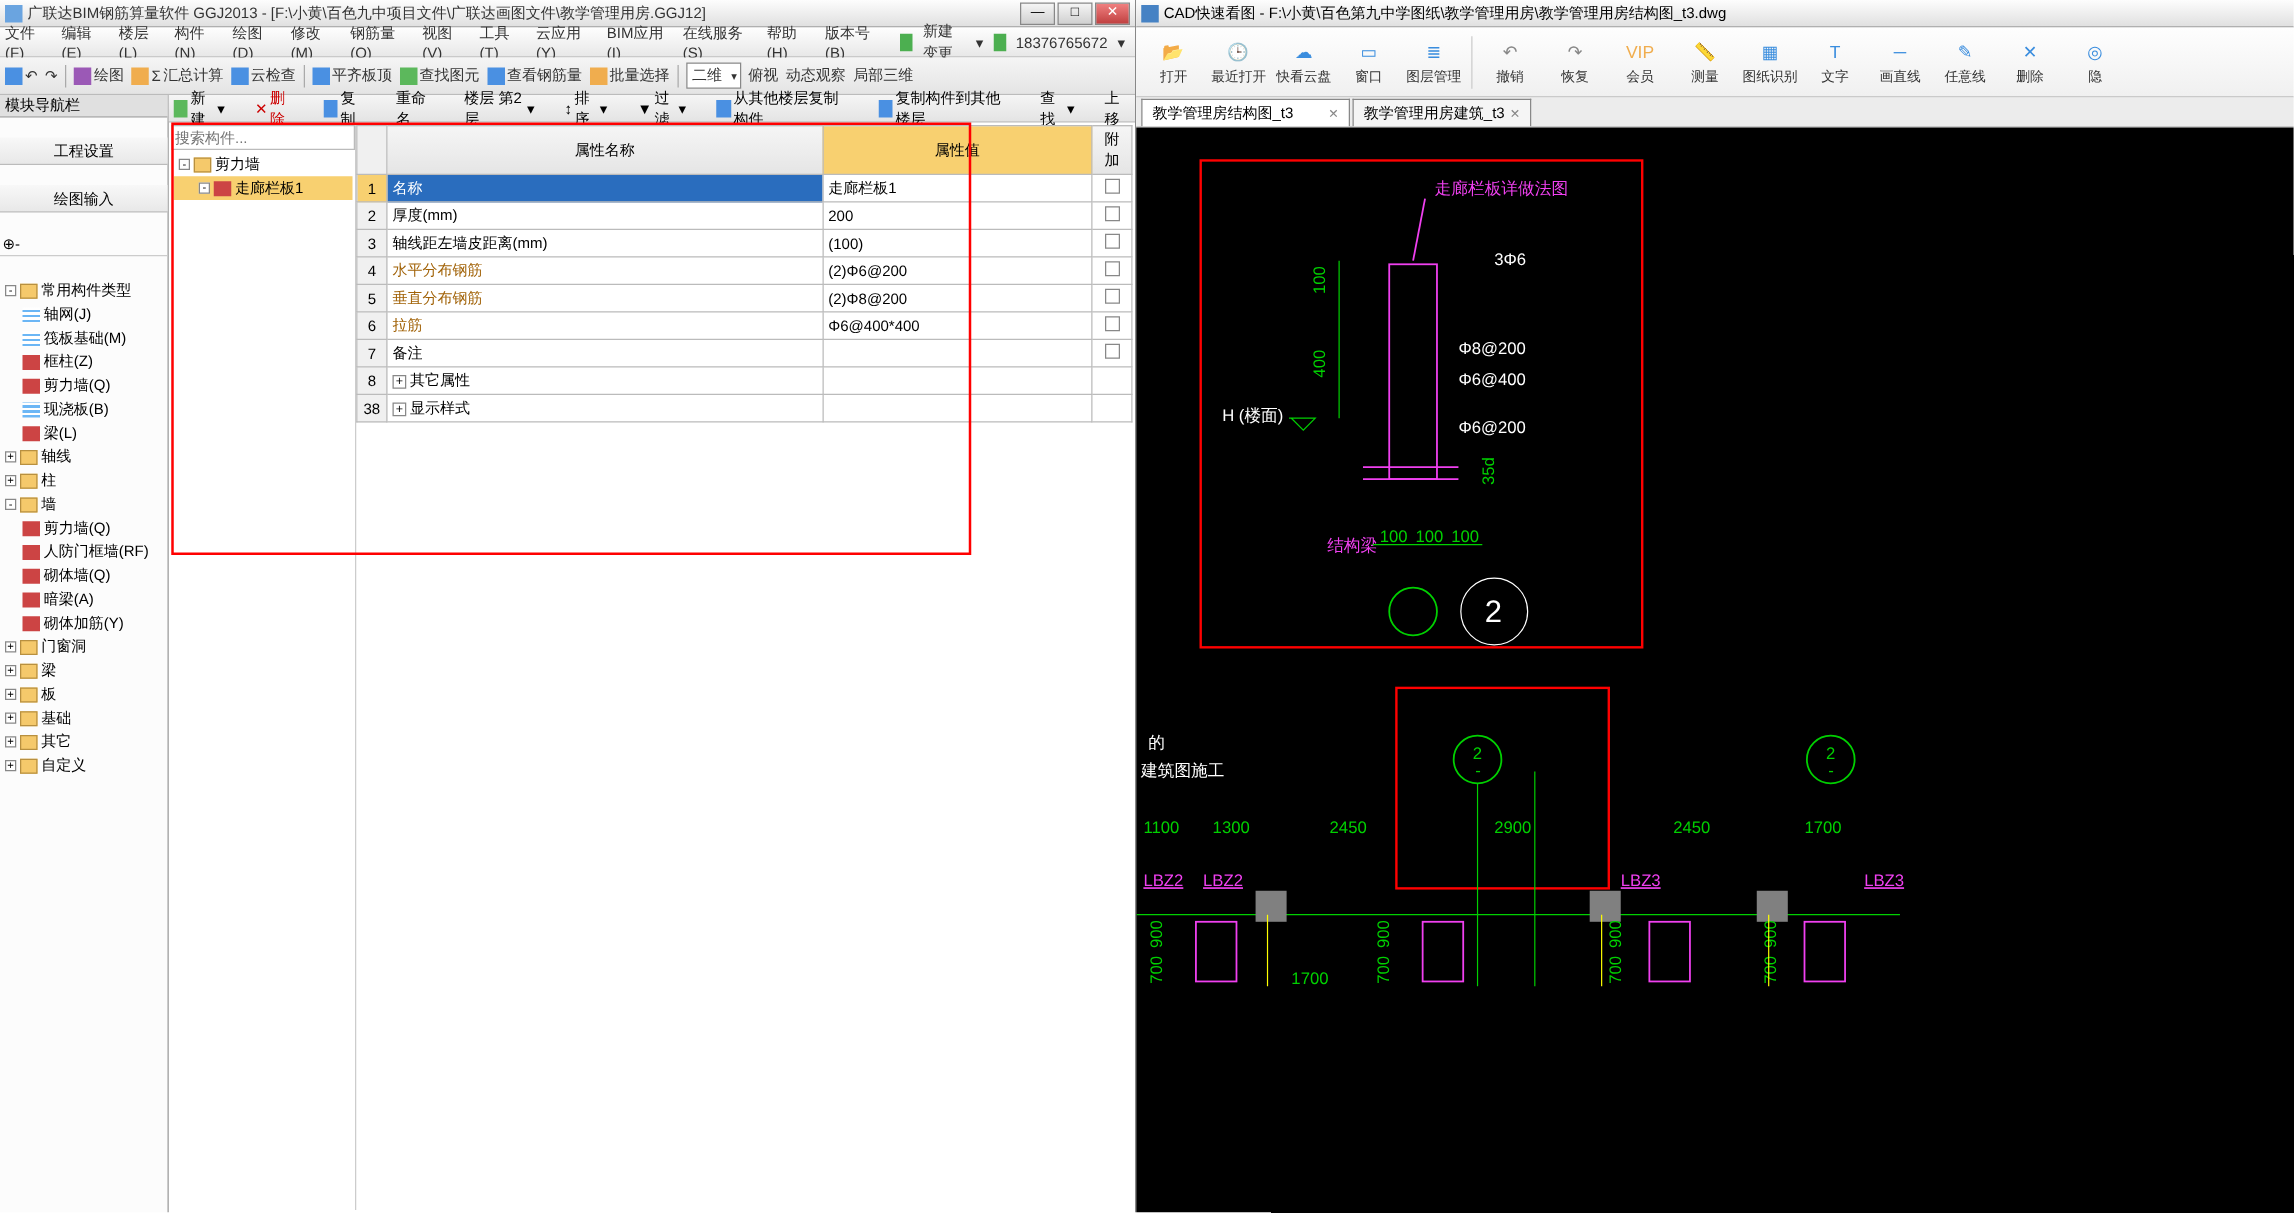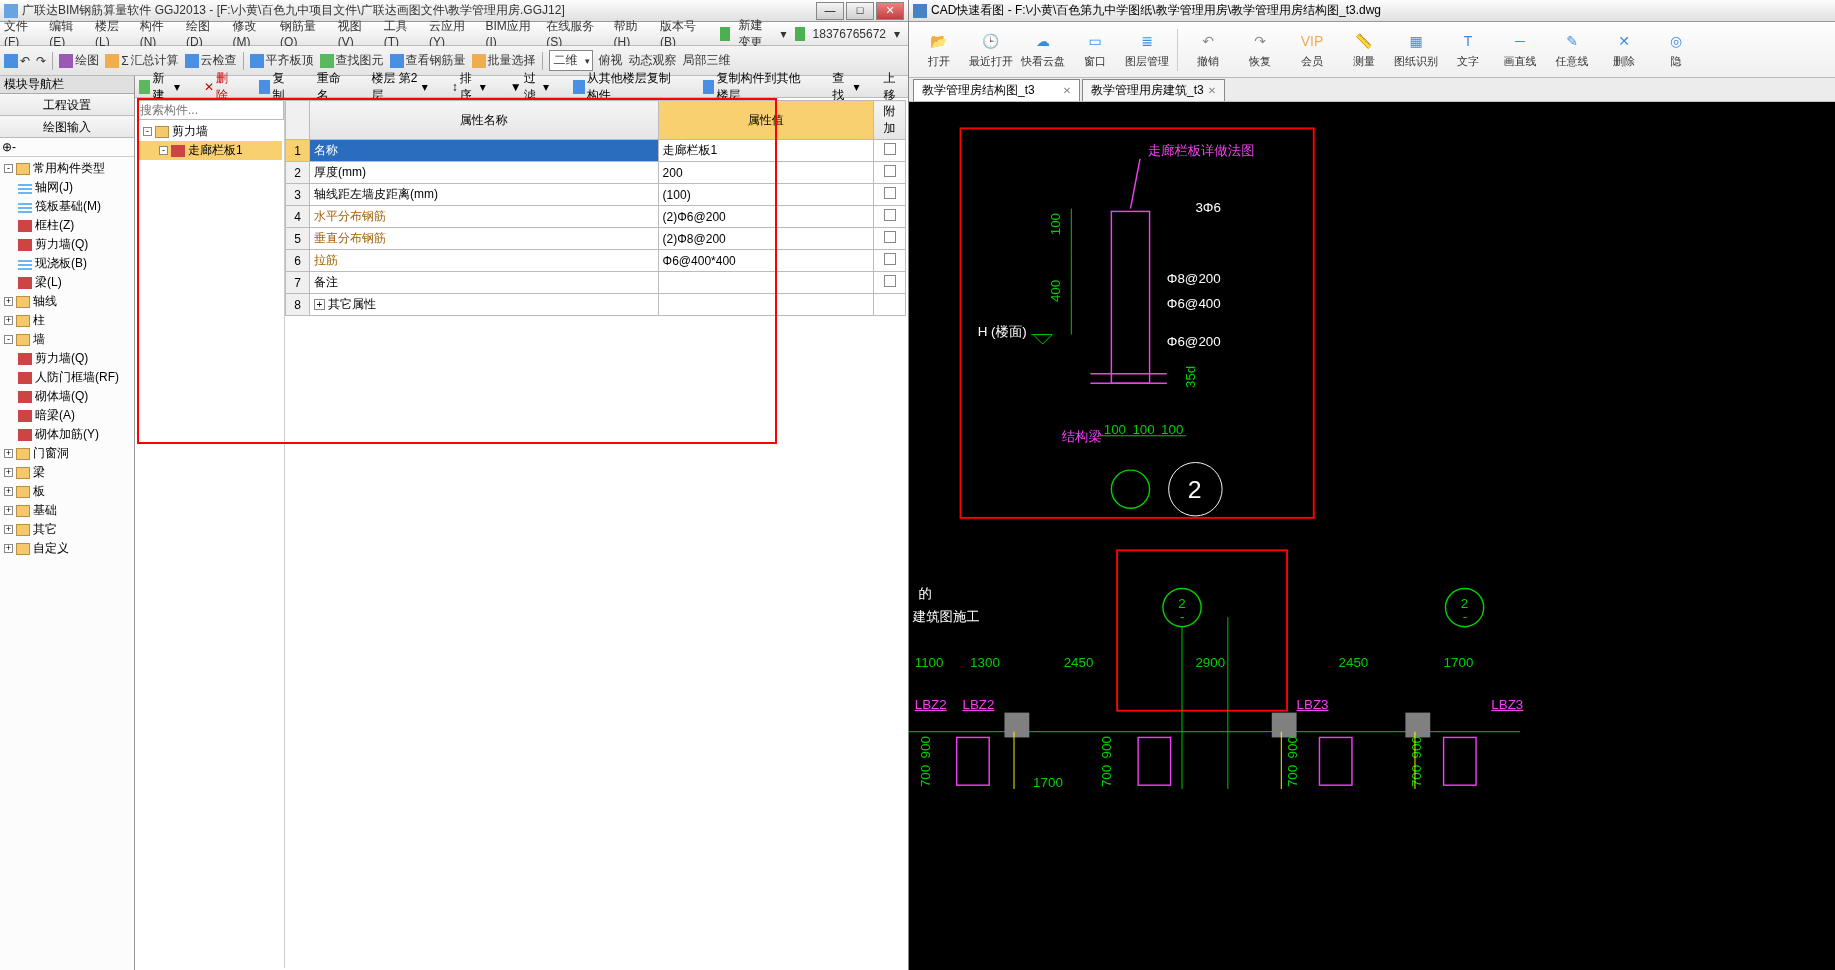--- a/index.html
+++ b/index.html
@@ -25,21 +25,21 @@
 .tb-icon { width: 14px; height: 14px; display: inline-block; }
 .tb-icon.blue { background: #4a90e2; }
 .tb-icon.green { background: #5cb85c; }
 .tb-icon.purple { background: #9b59b6; }
 .tb-icon.orange { background: #f0ad4e; }
 .sep { width: 1px; height: 18px; background: #aaa; }
 .dropdown-ctl { border: 1px solid #888; background: #fff; padding: 1px 14px 1px 4px; position: relative; }
 .dropdown-ctl:after { content: "▾"; position: absolute; right: 2px; font-size: 9px; }
 
 .main-area { flex: 1; display: flex; }
-.nav-panel { width: 135px; border-right: 1px solid #999; display: flex; flex-direction: column; background: #fcfcfc; }
+.nav-panel { width: 135px; border-right: 1px solid #999; display: flex; flex-direction: column; background: #fcfcfc; gap: 16px; }
 .nav-title { height: 18px; background: #e0e0e0; border-bottom: 1px solid #aaa; padding: 0 4px; display: flex; align-items: center; }
 .nav-tab { height: 22px; background: linear-gradient(#f8f8f8,#e8e8e8); border-bottom: 1px solid #bbb; text-align: center; line-height: 22px; }
 .nav-search { display: flex; align-items: center; padding: 2px; border-bottom: 1px solid #ccc; }
 
 .tree { flex: 1; overflow: auto; padding: 2px; }
 .tree-item { padding: 1px 2px 1px 14px; display: flex; align-items: center; gap: 3px; white-space: nowrap; }
 .tree-item.lvl0 { padding-left: 2px; }
 .tree-item.lvl1 { padding-left: 16px; }
 .t-ico { width: 14px; height: 12px; display: inline-block; }
 .t-ico.folder { background: #f5c96b; border: 1px solid #b89040; }
@@ -392,20 +392,26 @@
                   <td class="name"><span>备注</span></td>
                   <td></td>
                   <td style="text-align: center;"><span class="chk"></span></td>
                 </tr>
                 <tr>
                   <td class="rownum">8</td>
                   <td class="name"><span class="plus-sq">+</span><span>其它属性</span></td>
                   <td></td>
                   <td style="text-align: center;"></td>
                 </tr>
+                <tr>
+                  <td class="rownum">38</td>
+                  <td class="name"><span class="plus-sq">+</span><span>显示样式</span></td>
+                  <td></td>
+                  <td style="text-align: center;"></td>
+                </tr>
               </tbody>
           </table>
         </div>
       </div>
     </div>
   </div>
 </div>
 
 <div class="right-app">
   <div class="rtb">

